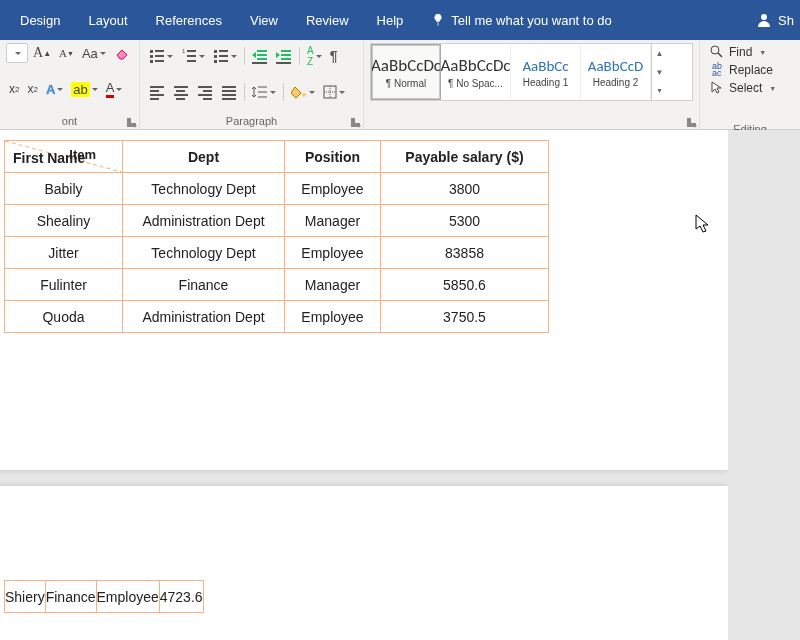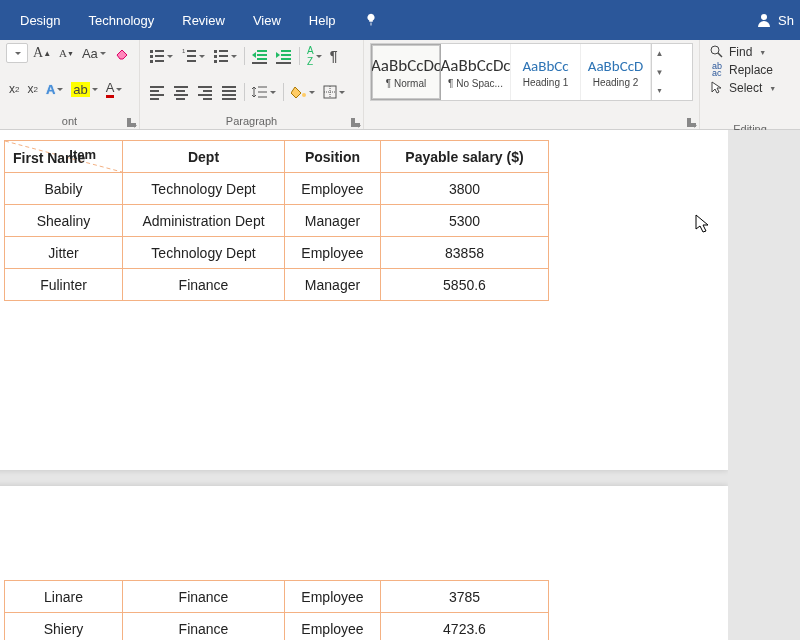--- a/index.html
+++ b/index.html
@@ -88,28 +88,30 @@
   .diag-header svg { position: absolute; top: 0; left: 0; width: 100%; height: 100%; }
   
   
   .cursor { position: absolute; top: 214px; left: 695px; pointer-events: none; z-index: 100; }
 </style>
 </head>
 <body>
 
 <div class="ribbon-tabs">
   <div class="ribbon-tab">Design</div>
-  <div class="ribbon-tab">Technology</div>
+  <div class="ribbon-tab">Layout</div>
+  <div class="ribbon-tab">References</div>
+  <div class="ribbon-tab">View</div>
   <div class="ribbon-tab">Review</div>
-  <div class="ribbon-tab">View</div>
   <div class="ribbon-tab">Help</div>
   <div class="tell-me">
     <svg viewBox="0 0 16 16">
         <path fill="#fff" d="M8 1a4 4 0 00-2 7.5V10h4V8.5A4 4 0 008 1zm-1 10h2v1H7zm0 2h2v1H7z"></path>
       </svg>
+    <span>Tell me what you want to do</span>
   </div>
   <div class="share-area">
     <svg width="16" height="16">
         <circle cx="8" cy="5" r="3" fill="#fff"></circle>
         <path d="M2 15a6 6 0 0112 0z" fill="#fff"></path>
       </svg>
     <span>Sh</span>
   </div>
 </div>
 
@@ -326,32 +328,32 @@
             <td>Technology Dept</td>
             <td>Employee</td>
             <td>83858</td>
           </tr>
       <tr>
             <td>Fulinter</td>
             <td>Finance</td>
             <td>Manager</td>
             <td>5850.6</td>
           </tr>
+      <tr>
+            <td>Quoda</td>
+            <td>Administration Dept</td>
+            <td>Employee</td>
+            <td>3750.5</td>
+          </tr>
     </tbody>
       </table>
   </div>
   <div class="page page2">
     <table class="data-table" style="margin-top:94px;">
       <tbody>
-          <tr>
-            <td class="col-name">Linare</td>
-            <td class="col-dept">Finance</td>
-            <td class="col-pos">Employee</td>
-            <td class="col-sal">3785</td>
-          </tr>
       <tr>
             <td>Shiery</td>
             <td>Finance</td>
             <td>Employee</td>
             <td>4723.6</td>
           </tr>
     </tbody>
       </table>
   </div>
   <div class="right-gutter"></div>

